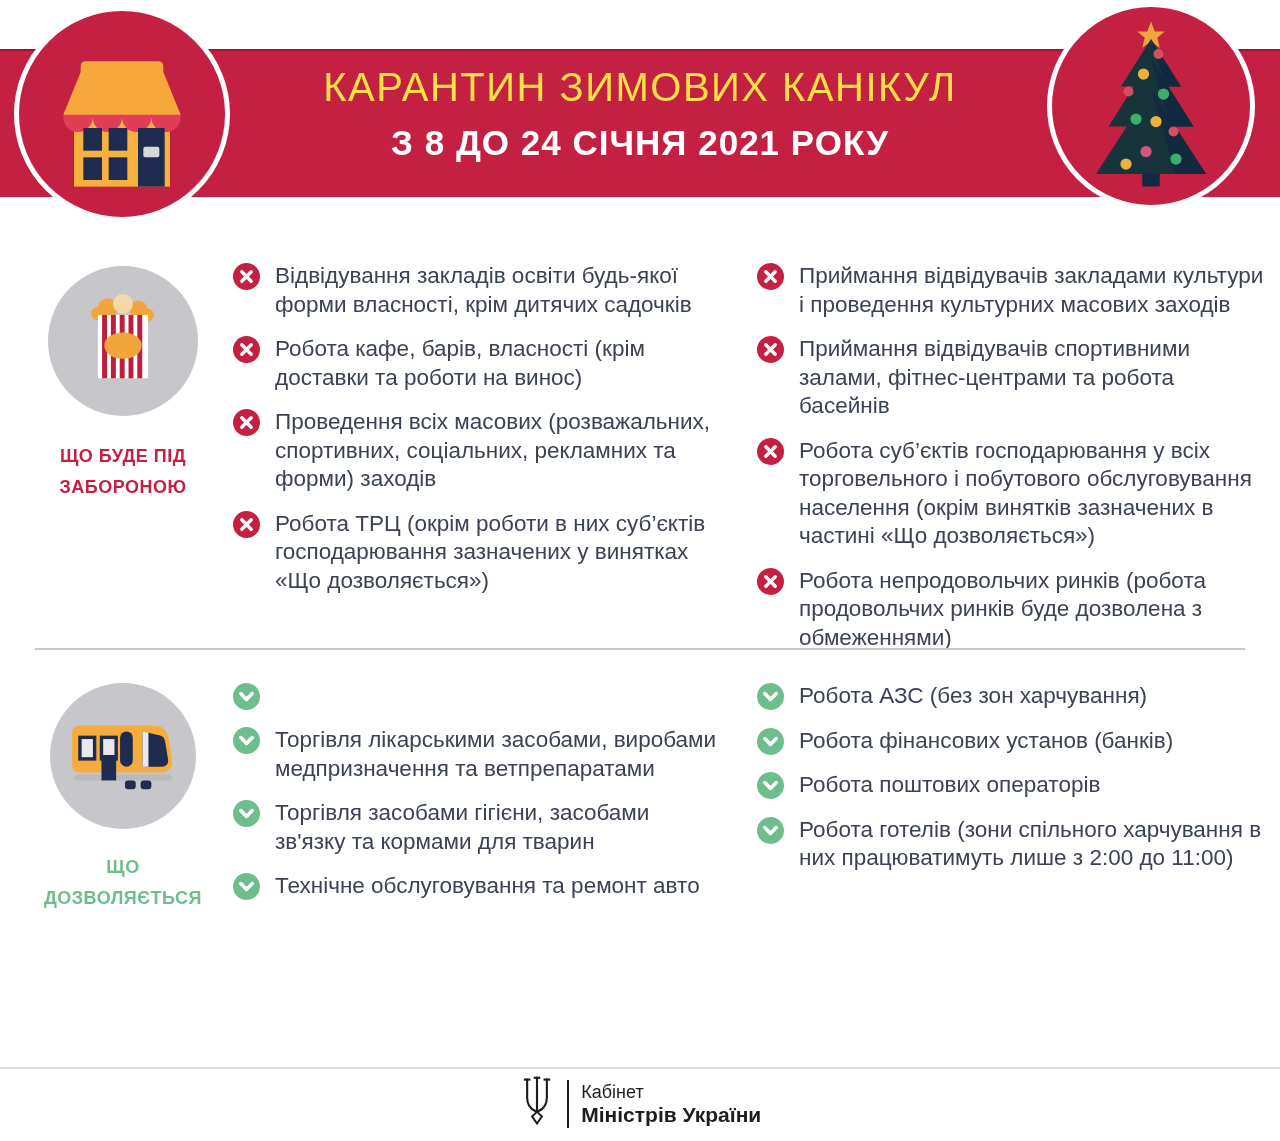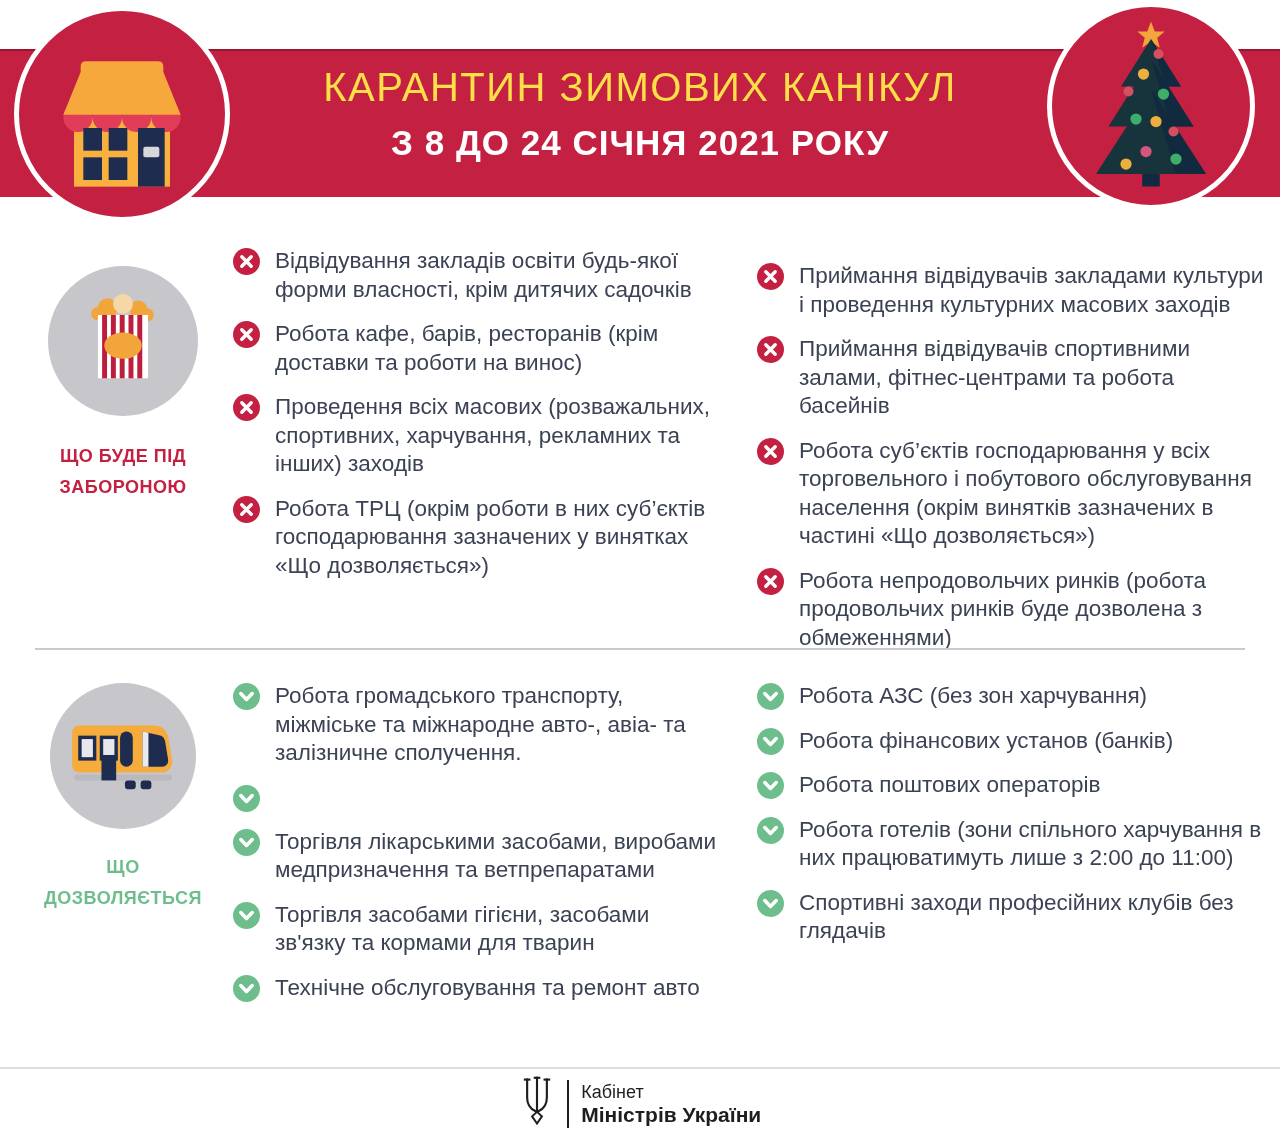--- a/index.html
+++ b/index.html
@@ -34,21 +34,21 @@
   .cat-circle.prohibited{left:48px;top:266px;width:150px;height:150px;}
   .cat-circle.allowed{left:50px;top:683px;width:146px;height:146px;}
   .cat-label{
     position:absolute;left:0;width:246px;text-align:center;
     font-weight:bold;font-size:18px;line-height:31px;letter-spacing:0.5px;
   }
   .cat-label.prohibited{top:441px;color:var(--crimson,#C42142);}
   .cat-label.allowed{top:852px;color:var(--green,#6DBE8C);}
   
   .list{position:absolute;}
-  .list.p-left{left:233px;top:247px;width:482px;}
+  .list.p-left{left:233px;top:262px;width:482px;}
   .list.p-right{left:757px;top:262px;width:510px;}
   .list.a-left{left:233px;top:682px;width:486px;}
   .list.a-right{left:757px;top:682px;width:510px;}
   .item{display:flex;gap:15px;margin-bottom:16px;}
   .item-icon{width:27px;height:27px;flex:0 0 27px;margin-top:1px;}
   .item-icon svg{display:block;}
   .item-text{
     font-size:22.5px;line-height:28.5px;color:var(--ink,#3B4254);
   }
   
@@ -156,30 +156,30 @@
       </span>
       <span class="item-text">Відвідування закладів освіти будь-якої форми власності, крім дитячих садочків</span>
     </div>
     <div class="item">
       <span class="item-icon">
         <svg width="27" height="27" viewBox="0 0 27 27">
           <circle cx="13.5" cy="13.5" r="13.5" fill="#C42142"></circle>
           <path d="M8.8,8.8 L18.2,18.2 M18.2,8.8 L8.8,18.2" stroke="#fff" stroke-width="3.4" stroke-linecap="round"></path>
         </svg>
       </span>
-      <span class="item-text">Робота кафе, барів, ресторанів (крім доставки та роботи на винос)</span>
-    </div>
-    <div class="item">
-      <span class="item-icon">
-        <svg width="27" height="27" viewBox="0 0 27 27">
-          <circle cx="13.5" cy="13.5" r="13.5" fill="#C42142"></circle>
-          <path d="M8.8,8.8 L18.2,18.2 M18.2,8.8 L8.8,18.2" stroke="#fff" stroke-width="3.4" stroke-linecap="round"></path>
-        </svg>
-      </span>
-      <span class="item-text">Проведення всіх масових (розважальних, спортивних, харчування, рекламних та інших) заходів</span>
+      <span class="item-text">Робота кафе, барів, власності (крім доставки та роботи на винос)</span>
+    </div>
+    <div class="item">
+      <span class="item-icon">
+        <svg width="27" height="27" viewBox="0 0 27 27">
+          <circle cx="13.5" cy="13.5" r="13.5" fill="#C42142"></circle>
+          <path d="M8.8,8.8 L18.2,18.2 M18.2,8.8 L8.8,18.2" stroke="#fff" stroke-width="3.4" stroke-linecap="round"></path>
+        </svg>
+      </span>
+      <span class="item-text">Проведення всіх масових (розважальних, спортивних, соціальних, рекламних та форми) заходів</span>
     </div>
     <div class="item">
       <span class="item-icon">
         <svg width="27" height="27" viewBox="0 0 27 27">
           <circle cx="13.5" cy="13.5" r="13.5" fill="#C42142"></circle>
           <path d="M8.8,8.8 L18.2,18.2 M18.2,8.8 L8.8,18.2" stroke="#fff" stroke-width="3.4" stroke-linecap="round"></path>
         </svg>
       </span>
       <span class="item-text">Робота ТРЦ (окрім роботи в них суб’єктів господарювання зазначених у винятках «Що дозволяється»)</span>
     </div>
@@ -247,29 +247,20 @@
 </div>
 
 <div class="list a-left">
     <div class="item">
       <span class="item-icon">
         <svg width="27" height="27" viewBox="0 0 27 27">
           <circle cx="13.5" cy="13.5" r="13.5" fill="#6DBE8C"></circle>
           <path d="M7.8,10.6 L13.5,16.4 L19.2,10.6" fill="none" stroke="#fff" stroke-width="3.6" stroke-linecap="round" stroke-linejoin="round"></path>
         </svg>
       </span>
-      <span class="item-text">Робота громадського транспорту, міжміське та міжнародне авто-, авіа- та залізничне сполучення.</span>
-    </div>
-    <div class="item">
-      <span class="item-icon">
-        <svg width="27" height="27" viewBox="0 0 27 27">
-          <circle cx="13.5" cy="13.5" r="13.5" fill="#6DBE8C"></circle>
-          <path d="M7.8,10.6 L13.5,16.4 L19.2,10.6" fill="none" stroke="#fff" stroke-width="3.6" stroke-linecap="round" stroke-linejoin="round"></path>
-        </svg>
-      </span>
     </div>
     <div class="item">
       <span class="item-icon">
         <svg width="27" height="27" viewBox="0 0 27 27">
           <circle cx="13.5" cy="13.5" r="13.5" fill="#6DBE8C"></circle>
           <path d="M7.8,10.6 L13.5,16.4 L19.2,10.6" fill="none" stroke="#fff" stroke-width="3.6" stroke-linecap="round" stroke-linejoin="round"></path>
         </svg>
       </span>
       <span class="item-text">Торгівля лікарськими засобами, виробами медпризначення та ветпрепаратами</span>
     </div>
@@ -321,29 +312,20 @@
       <span class="item-text">Робота поштових операторів</span>
     </div>
     <div class="item">
       <span class="item-icon">
         <svg width="27" height="27" viewBox="0 0 27 27">
           <circle cx="13.5" cy="13.5" r="13.5" fill="#6DBE8C"></circle>
           <path d="M7.8,10.6 L13.5,16.4 L19.2,10.6" fill="none" stroke="#fff" stroke-width="3.6" stroke-linecap="round" stroke-linejoin="round"></path>
         </svg>
       </span>
       <span class="item-text">Робота готелів (зони спільного харчування в них працюватимуть лише з 2:00 до 11:00)</span>
-    </div>
-    <div class="item">
-      <span class="item-icon">
-        <svg width="27" height="27" viewBox="0 0 27 27">
-          <circle cx="13.5" cy="13.5" r="13.5" fill="#6DBE8C"></circle>
-          <path d="M7.8,10.6 L13.5,16.4 L19.2,10.6" fill="none" stroke="#fff" stroke-width="3.6" stroke-linecap="round" stroke-linejoin="round"></path>
-        </svg>
-      </span>
-      <span class="item-text">Спортивні заходи професійних клубів без глядачів</span>
     </div>
   </div>
 
 <div class="divider2"></div>
 <div class="footer">
   <span>
     <svg width="36" height="52" viewBox="0 0 40 58">
       <g fill="none" stroke="#1E1E1E" stroke-width="2.4" stroke-linecap="square">
         <path d="M9,4 V24 Q9,35 18,39"></path>
         <path d="M31,4 V24 Q31,35 22,39"></path>

